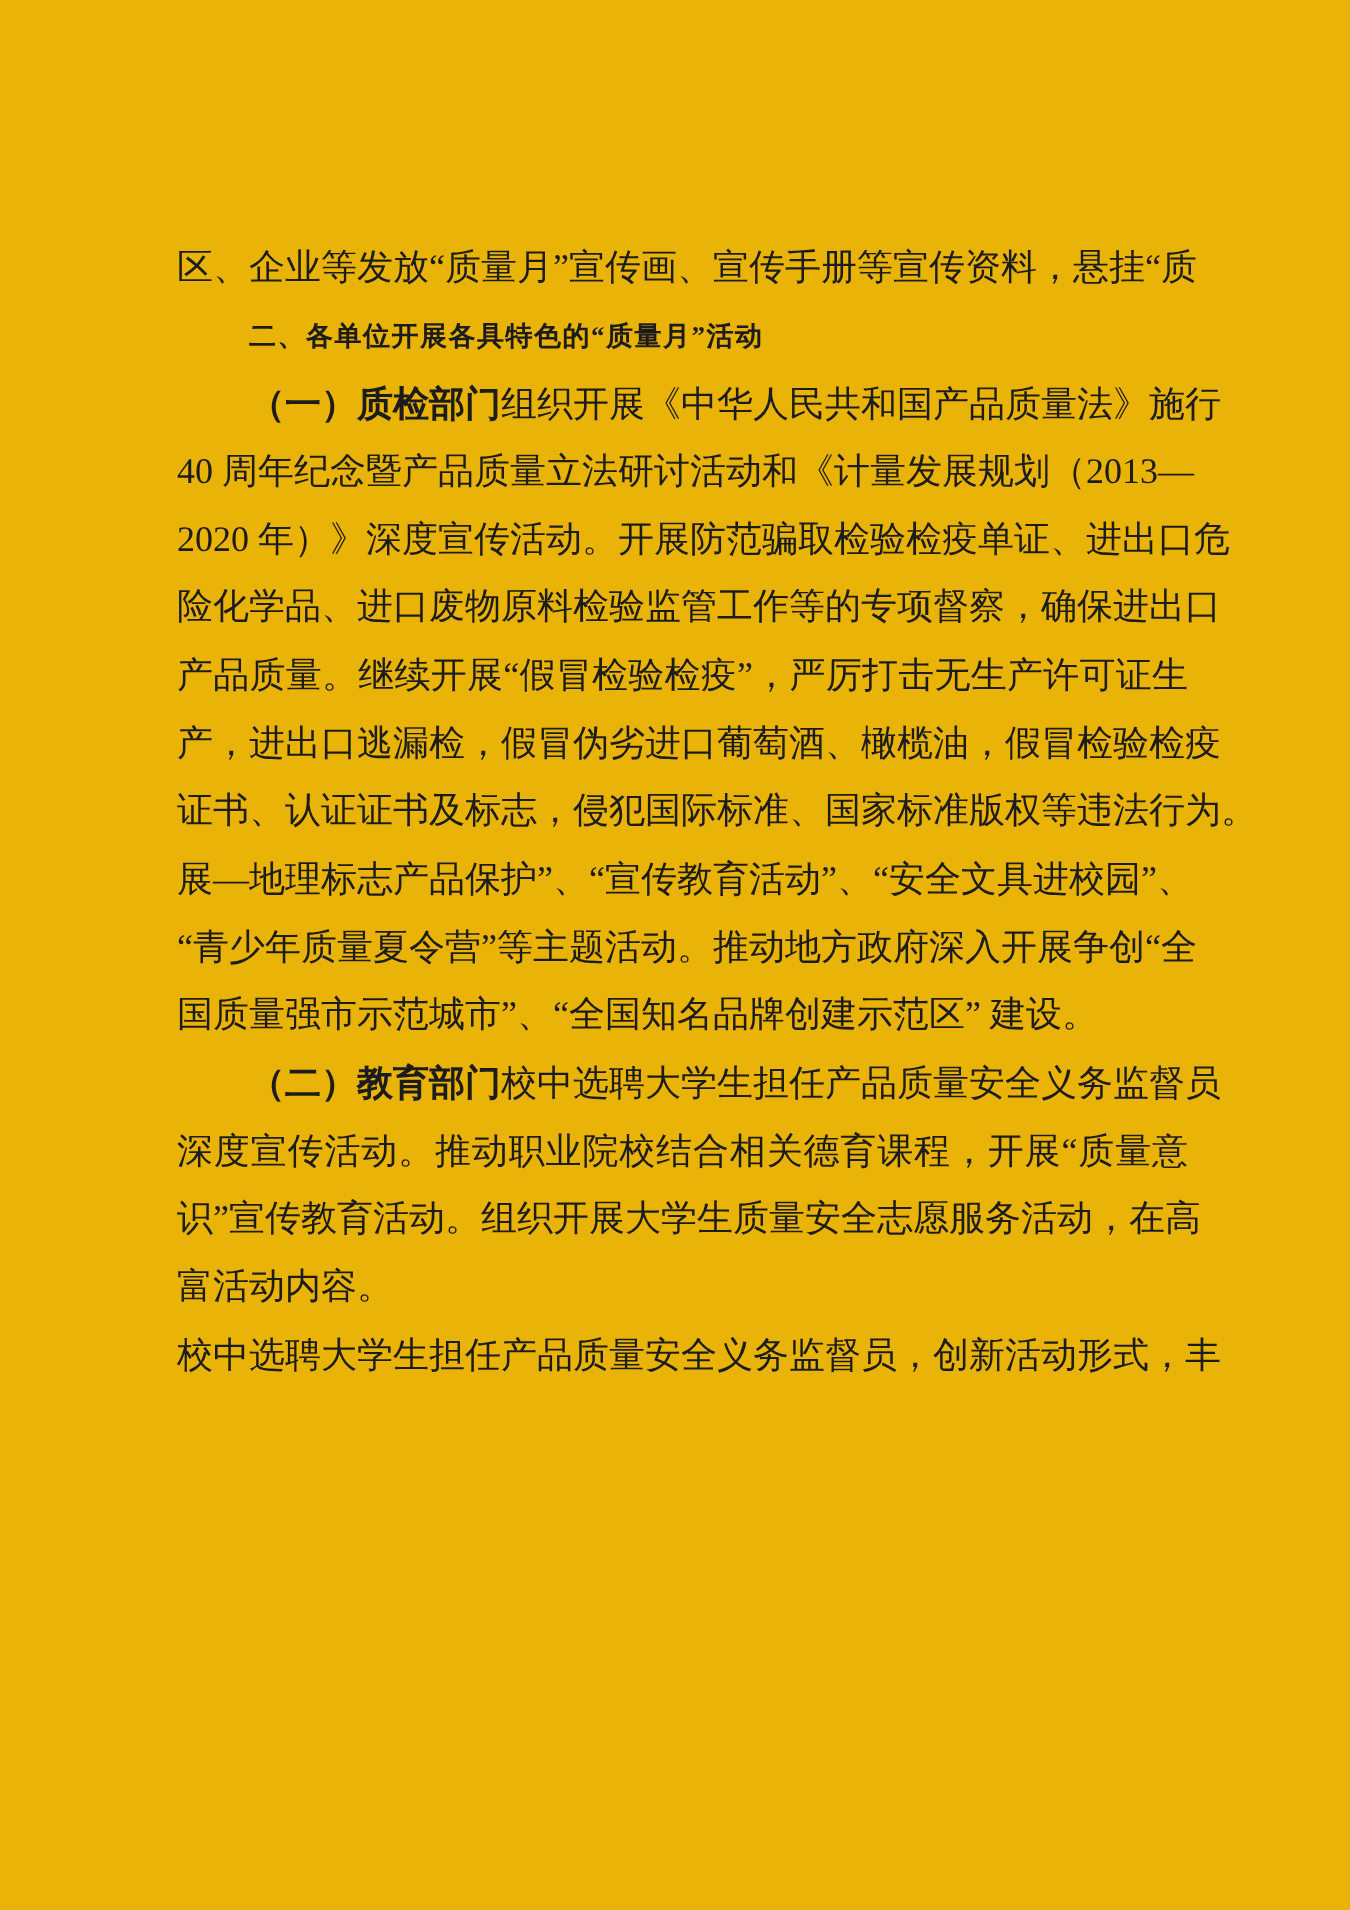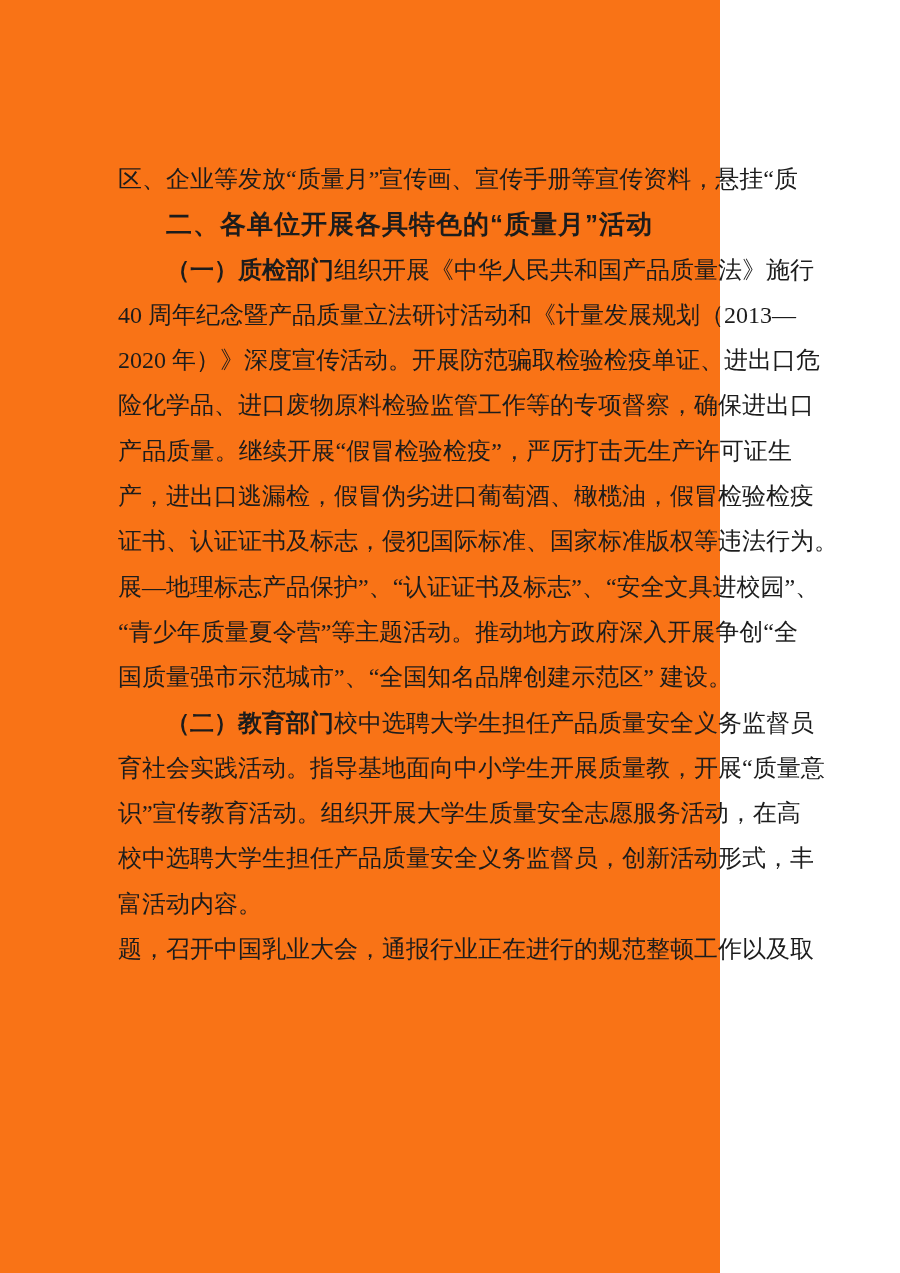--- a/index.html
+++ b/index.html
@@ -9,47 +9,47 @@
   }
   body {
     width: 900px;
     height: 1273px;
     overflow: hidden;
     font-family: "Liberation Serif", "DejaVu Serif", serif;
     color: #1c1c1c;
   }
   .page {
     box-sizing: border-box;
-    width: 720px;
+    width: 900px;
     height: 1273px;
     padding: 157px 0 0 118px;
-    background: #f97316;
+    background: #eab308;
   }
   .textblock {
     width: 674px;
     font-size: 24px;
     line-height: 45.3px;
   }
   
   .ln {
     white-space: nowrap;
     text-align: justify;
     text-align-last: justify;
     height: 45.3px;
   }
   .ln.end {
     text-align-last: left;
   }
   .ln.ind {
     text-indent: 48px;
   }
   .ln.heading {
-    font-family: Liberation Sans, sans-serif;
+    font-family: Liberation Serif, serif;
     font-weight: bold;
-    font-size: 26px;
+    font-size: 18px;
     text-align-last: left;
     text-indent: 48px;
     letter-spacing: 1px;
   }
   .lead {
     font-weight: bold;
   }
 </style>
 </head>
 <body>
@@ -61,26 +61,25 @@
 
     <div class="ln heading"><span>二、各单位开展各具特色的“质量月”活动</span></div>
 
     <div class="ln ind"><span class="lead">（一）质检部门</span><span>组织开展《中华人民共和国产品质量法》施行</span></div>
     <div class="ln"><span>40 周年纪念暨产品质量立法研讨活动和《计量发展规划（2013—</span></div>
     <div class="ln"><span>2020 年）》深度宣传活动。开展防范骗取检验检疫单证、进出口危</span></div>
     <div class="ln"><span>险化学品、进口废物原料检验监管工作等的专项督察，确保进出口</span></div>
     <div class="ln"><span>产品质量。继续开展“假冒检验检疫”，严厉打击无生产许可证生</span></div>
     <div class="ln"><span>产，进出口逃漏检，假冒伪劣进口葡萄酒、橄榄油，假冒检验检疫</span></div>
     <div class="ln"><span>证书、认证证书及标志，侵犯国际标准、国家标准版权等违法行为。</span></div>
-    <div class="ln"><span>展—地理标志产品保护”、“认证证书及标志”、“安全文具进校园”、</span></div>
+    <div class="ln"><span>展—地理标志产品保护”、“宣传教育活动”、“安全文具进校园”、</span></div>
     <div class="ln"><span>“青少年质量夏令营”等主题活动。推动地方政府深入开展争创“全</span></div>
     <div class="ln end"><span>国质量强市示范城市”、“全国知名品牌创建示范区” 建设。</span></div>
 
     <div class="ln ind"><span class="lead">（二）教育部门</span><span>校中选聘大学生担任产品质量安全义务监督员</span></div>
-    <div class="ln"><span>育社会实践活动。指导基地面向中小学生开展质量教，开展“质量意</span></div>
+    <div class="ln"><span>深度宣传活动。推动职业院校结合相关德育课程，开展“质量意</span></div>
     <div class="ln"><span>识”宣传教育活动。组织开展大学生质量安全志愿服务活动，在高</span></div>
+    <div class="ln end"><span>富活动内容。</span></div>
     <div class="ln"><span>校中选聘大学生担任产品质量安全义务监督员，创新活动形式，丰</span></div>
-    <div class="ln end"><span>富活动内容。</span></div>
 
-    <div class="ln"><span>题，召开中国乳业大会，通报行业正在进行的规范整顿工作以及取</span></div>
 
   </div>
 </div>
 
 </body></html>

